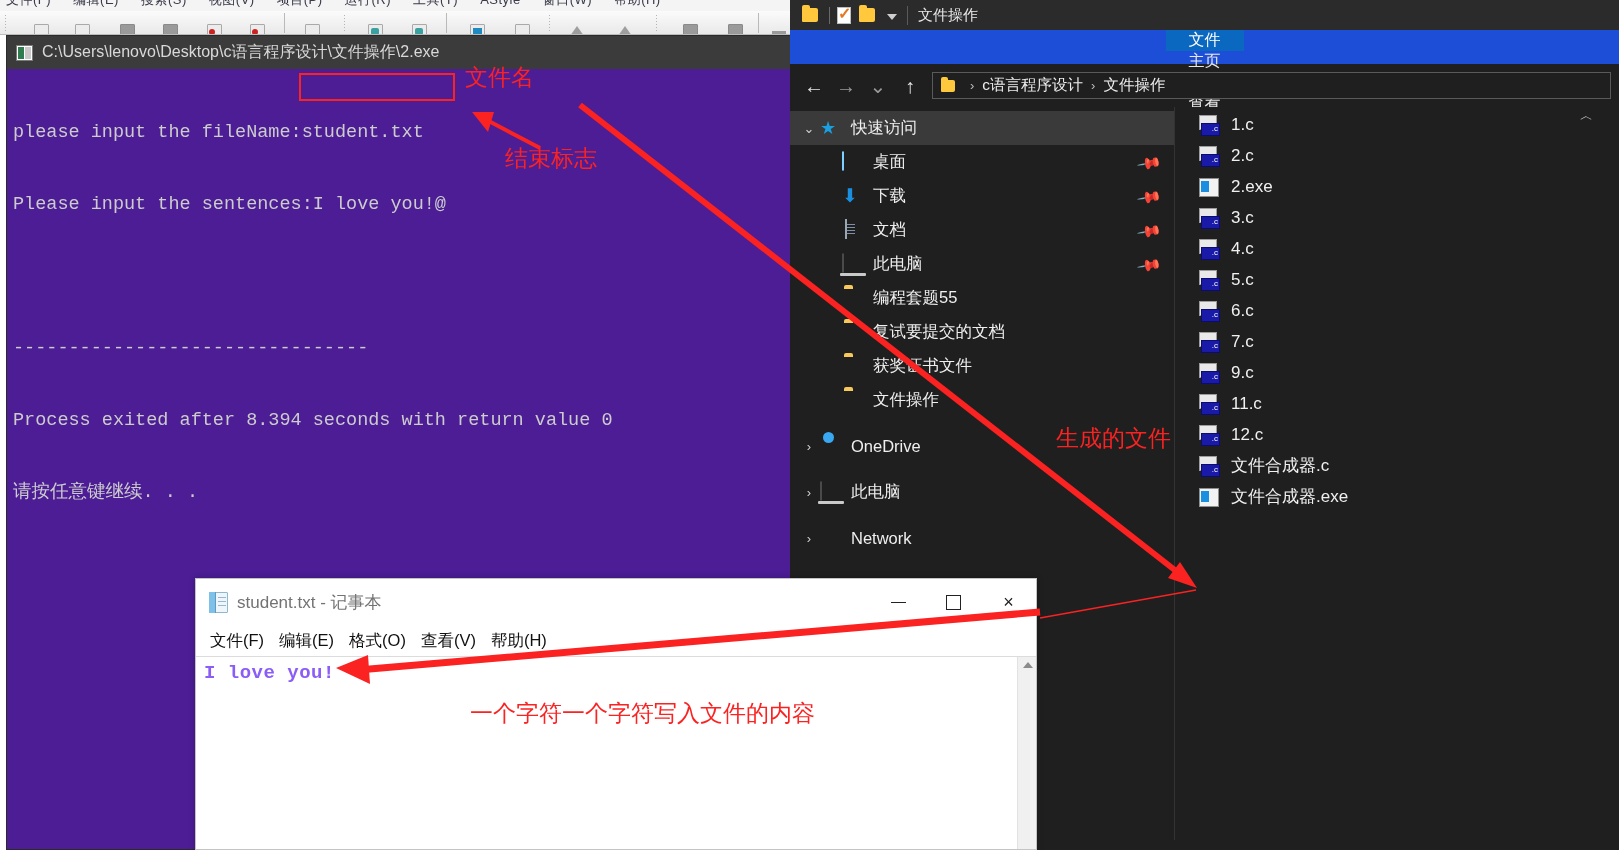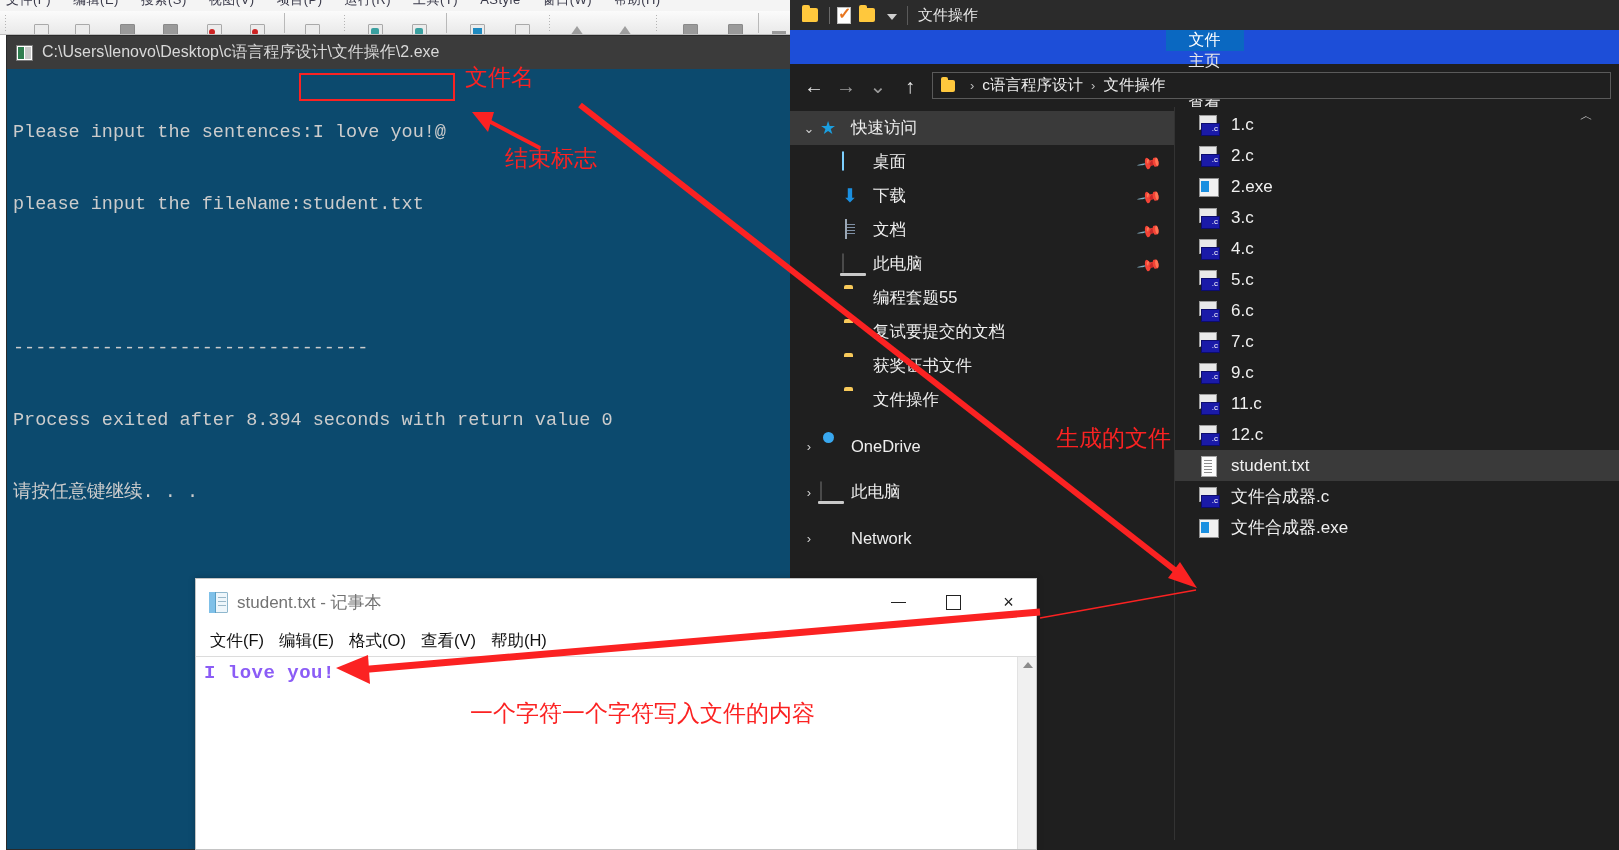--- a/index.html
+++ b/index.html
@@ -60,21 +60,21 @@
     position: absolute; top: 2px; width: 1px; height: 20px; background: #b9b9b9;
   }
   .tb-minus {
     position:absolute; top:20px; width:14px; height:3px; background:#9a9a9a;
   }
 
   
   .console-win {
     position: absolute; left: 6px; top: 35px;
     width: 786px; height: 815px;
-    background: #0c4a6e;
+    background: #4c1d95;
     border: 1px solid #2a2a2a;
   }
   .console-title {
     height: 33px; background: #3b3b3b;
     display: flex; align-items: center; padding-left: 9px;
     color: #d9d9d9; font-size: 16px;
     font-family: "Liberation Sans", sans-serif;
   }
   .console-title .cicon {
     width: 17px; height: 16px; margin-right: 9px; position: relative;
@@ -386,22 +386,22 @@
     <div class="tb-sep" style="left:758px"></div>
     <div class="tb-minus" style="left:772px"></div>
   </div>
 
   <div class="console-win">
     <div class="console-title">
       <div class="cicon"></div>
       <span>C:\Users\lenovo\Desktop\c语言程序设计\文件操作\2.exe</span>
     </div>
     <div class="console-body">
+      <div>please input the fileName:student.txt</div>
       <div>Please input the sentences:I love you!@</div>
-      <div>please input the fileName:student.txt</div>
       <div class="blank"></div>
       <div>--------------------------------</div>
       <div>Process exited after 8.394 seconds with return value 0</div>
       <div>请按任意键继续. . .</div>
     </div>
   </div>
 
   <div class="explorer">
 
     <div class="ex-titlebar">
@@ -555,24 +555,20 @@
           <span class="fi fi-c"></span>
           <span>9.c</span>
         </div>
         <div class="file-row">
           <span class="fi fi-c"></span>
           <span>11.c</span>
         </div>
         <div class="file-row">
           <span class="fi fi-c"></span>
           <span>12.c</span>
-        </div>
-        <div class="file-row sel">
-          <span class="fi fi-txt"></span>
-          <span>student.txt</span>
         </div>
         <div class="file-row">
           <span class="fi fi-c"></span>
           <span>文件合成器.c</span>
         </div>
         <div class="file-row">
           <span class="fi fi-exe"></span>
           <span>文件合成器.exe</span>
         </div>
       </div>

